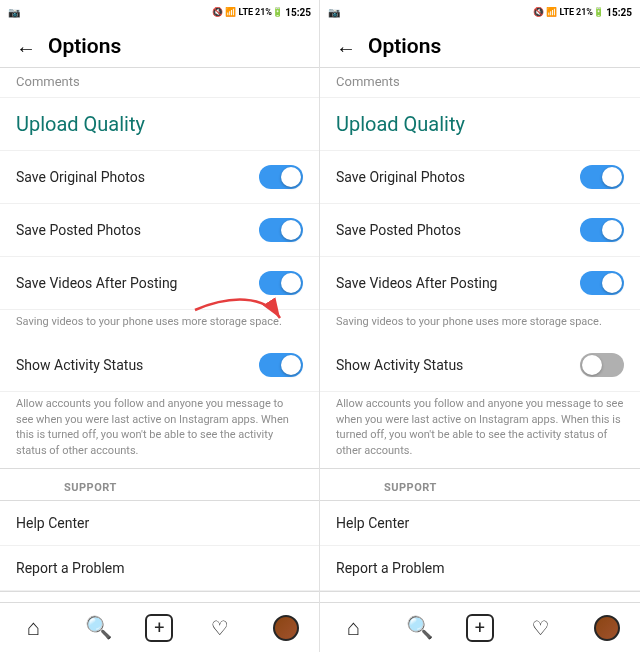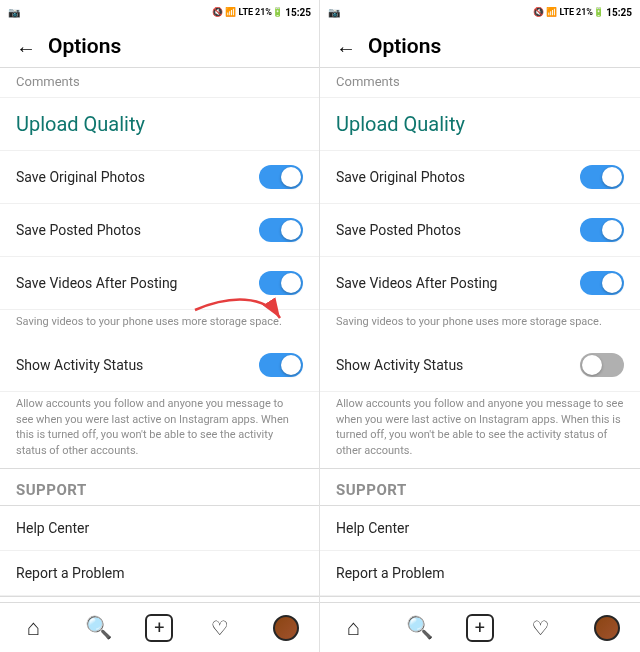--- a/index.html
+++ b/index.html
@@ -74,26 +74,27 @@
     }
 
     
     .content {
       flex: 1;
       overflow-y: auto;
       overflow-x: hidden;
     }
 
     .section-label {
-      font-size: 15px;
+      font-size: 11px;
       font-weight: 700;
       color: #8e8e8e;
       letter-spacing: 0.5px;
       padding: 12px 16px 6px;
       text-transform: uppercase;
+      margin-left: 48px;
     }
 
     .divider {
       height: 1px;
       background: #dbdbdb;
       margin: 0 0 0 0;
     }
 
     .setting-item {
       padding: 14px 16px;

